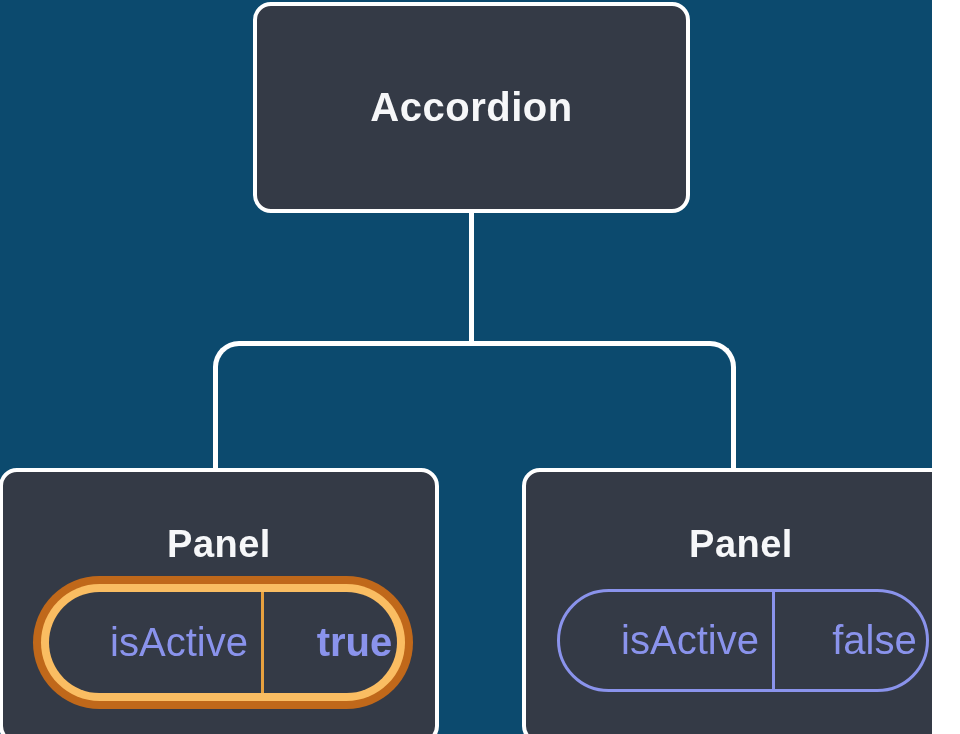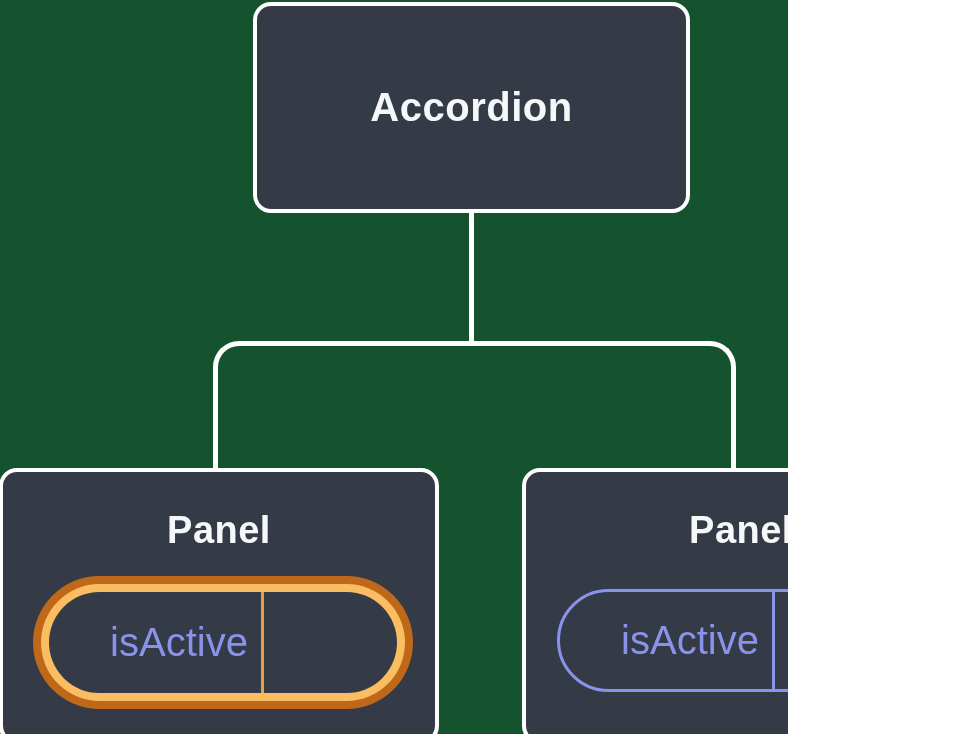--- a/index.html
+++ b/index.html
@@ -3,24 +3,23 @@
 <meta charset="utf-8">
 <style>
   html, body { margin: 0; padding: 0; }
   body {
     width: 960px; height: 734px;
     font-family: "Liberation Sans", sans-serif;
     overflow: hidden;
   }
   .canvas {
     position: relative;
-    width: 780px; height: 734px;
-    background: #14532d;
+    width: 932px; height: 734px;
+    background: #0c4a6e;
     overflow: hidden;
-    padding-left: 8px;
   }
 
   
   .stem {
     position: absolute;
     left: 469px; top: 210px;
     width: 5px; height: 136px;
     background: #FFFFFF;
   }
   .bracket {
@@ -47,21 +46,21 @@
   }
   .node-root {
     left: 253px; top: 2px;
     width: 437px; height: 211px;
     display: flex; align-items: center; justify-content: center;
     font-size: 40px; font-weight: 600; letter-spacing: 0.5px;
   }
   .node-panel-left  { left: -1px;  top: 468px; width: 440px; height: 276px; }
   .node-panel-right { left: 522px; top: 468px; width: 438px; height: 276px; }
   .panel-title {
-    margin-top: 37px;
+    margin-top: 51px;
     text-align: center;
     font-size: 38px; font-weight: 600; letter-spacing: 0.5px;
     color: #F6F7F9;
   }
 
   
   .pill-text { color: #8A93EC; font-size: 40px; margin-left: 48px; }
   .cell {
     display: flex; align-items: center; justify-content: center;
     height: 100%;
@@ -132,30 +131,36 @@
   <div class="node node-panel-left">
     <div class="panel-title">Panel</div>
 
     <div class="ring-outer">
       <div class="ring-inner">
         <div class="pill-core">
           <div class="cell cell-key">
             <span class="pill-text">isActive</span>
           </div>
           <div class="divider-gold"></div>
+          <div class="cell cell-value">
+            <span class="pill-text">true</span>
+          </div>
         </div>
       </div>
     </div>
 
   </div>
 
   <div class="node node-panel-right">
     <div class="panel-title">Panel</div>
 
     <div class="pill-plain">
       <div class="cell cell-key">
         <span class="pill-text">isActive</span>
       </div>
       <div class="divider-purple"></div>
+      <div class="cell cell-value">
+        <span class="pill-text" style="font-weight:400">false</span>
+      </div>
     </div>
   </div>
 
 </div>
 
 </body></html>

